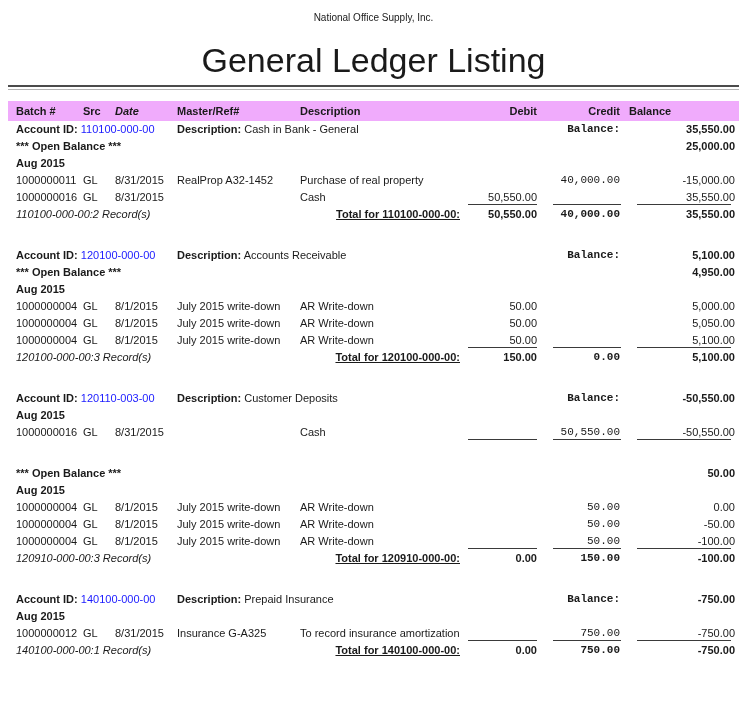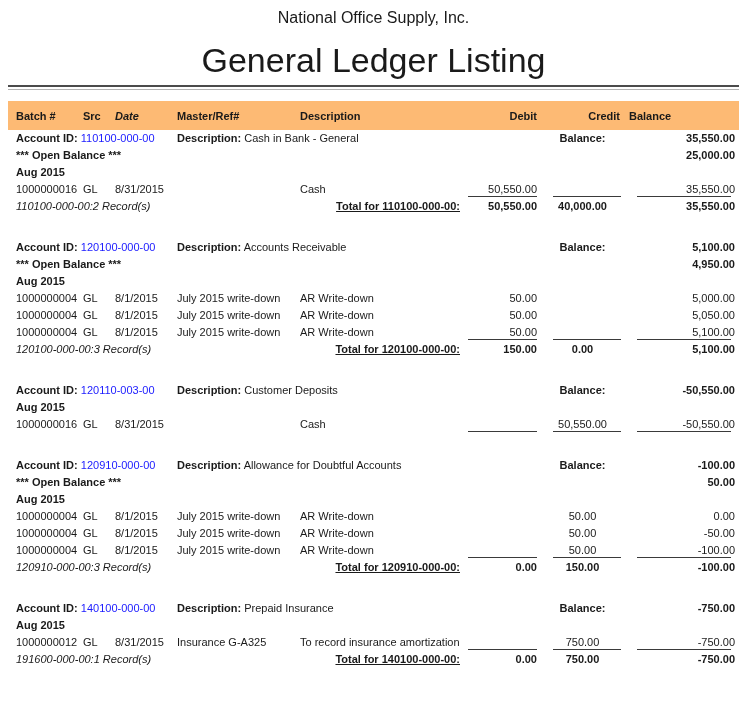--- a/index.html
+++ b/index.html
@@ -1,51 +1,51 @@
 <!DOCTYPE html>
 <html><head>
 <meta charset="utf-8">
 <style>
   html, body { margin: 0; padding: 0; }
   body {
     width: 747px; height: 710px; background: #ffffff; overflow: hidden;
     font-family: "Liberation Sans", sans-serif; font-size: 11px; color: #1a1a1a;
   }
-  .company { padding-top: 9px; text-align: center; font-size: 16px; line-height: 18px; }
+  .company { padding-top: 9px; text-align: center; font-size: 10px; line-height: 18px; }
   .title   { margin-top: 16px; text-align: center; font-size: 34px; line-height: 34px; font-weight: normal; }
   .rule-wrap { margin: 8px 8px 0 8px; }
   .rule-dark  { border-top: 2px solid #4b4b4b; }
   .rule-light { border-top: 1px solid #b3b3b3; margin-top: 2px; }
 
   table.ledger { margin: 11px 8px 0 8px; border-collapse: collapse; table-layout: fixed; width: 731px; }
   col.c1 { width: 70px; }  col.c2 { width: 30px; }  col.c3 { width: 62px; }
   col.c4 { width: 122px; } col.c5 { width: 168px; } col.c6 { width: 85px; }
   col.c7 { width: 84px; }  col.c8 { width: 110px; }
 
   thead th {
-    background: #fdba74; font-weight: bold; font-size: 11px; height: 29px;
+    background: #f0abfc; font-weight: bold; font-size: 11px; height: 20px;
     text-align: left; vertical-align: middle; padding: 0; white-space: nowrap; overflow: hidden;
   }
   th.h-batch  { padding-left: 8px; }
   th.h-src    { padding-left: 5px; }
   th.h-date   { padding-left: 7px; font-style: italic; }
   th.h-master { padding-left: 7px; }
   th.h-desc   { padding-left: 8px; }
   th.r-debit   { text-align: right; padding-right: 8px; }
   th.r-credit  { text-align: right; padding-right: 9px; }
   th.r-balance { text-align: left; padding-right: 4px; }
 
   td { height: 17px; line-height: 17px; vertical-align: top; padding: 0; overflow: visible; }
   td.c-batch  { padding-left: 8px; white-space: nowrap; }
   td.c-src    { padding-left: 5px; white-space: nowrap; }
   td.c-date   { padding-left: 7px; white-space: nowrap; }
   td.c-master { padding-left: 7px; white-space: nowrap; margin-top: 28px; }
   td.c-desc   { padding-left: 8px; }
   td.c-debit   { text-align: right; padding-right: 8px; white-space: nowrap; }
-  td.c-credit  { text-align: center; padding-right: 9px; white-space: nowrap; }
+  td.c-credit  { text-align: right; padding-right: 9px; white-space: nowrap; font-family: Liberation Mono, monospace; }
   td.c-balance { text-align: right; padding-right: 4px; white-space: nowrap; }
   td.acct { white-space: nowrap; }
   td.total-label { text-align: right; padding-right: 0; font-weight: bold; white-space: nowrap; text-decoration: underline; }
 
   .b  { font-weight: bold; }
   .it { font-style: italic; }
   .acct-id { color: #1a1aff; cursor: pointer; }
 
   td.uline {
     background-image: linear-gradient(#3a3a3a, #3a3a3a);
@@ -97,20 +97,30 @@
         <td class="c-balance b">35,550.00</td>
       </tr>
       <tr>
         <td class="c-batch b" colspan="7">*** Open Balance ***</td>
         <td class="c-balance b">25,000.00</td>
       </tr>
       <tr>
         <td class="c-batch b" colspan="8">Aug 2015</td>
       </tr>
       <tr>
+        <td class="c-batch">1000000011</td>
+        <td class="c-src">GL</td>
+        <td class="c-date">8/31/2015</td>
+        <td class="c-master">RealProp A32-1452</td>
+        <td class="c-desc">Purchase of real property</td>
+        <td class="c-debit"></td>
+        <td class="c-credit">40,000.00</td>
+        <td class="c-balance">-15,000.00</td>
+      </tr>
+      <tr>
         <td class="c-batch">1000000016</td>
         <td class="c-src">GL</td>
         <td class="c-date">8/31/2015</td>
         <td class="c-master"></td>
         <td class="c-desc">Cash</td>
         <td class="c-debit uline">50,550.00</td>
         <td class="c-credit uline"></td>
         <td class="c-balance uline">35,550.00</td>
       </tr>
       <tr>
@@ -194,27 +204,20 @@
         <td class="c-master"></td>
         <td class="c-desc">Cash</td>
         <td class="c-debit uline"></td>
         <td class="c-credit uline">50,550.00</td>
         <td class="c-balance uline">-50,550.00</td>
       </tr>
       <tr class="spacer">
         <td colspan="8"></td>
       </tr>
       <tr>
-        <td class="c-batch acct" colspan="3"><span class="b">Account ID:</span> <span class="acct-id">120910-000-00</span></td>
-        <td class="c-master acct" colspan="2"><span class="b">Description:</span> <span>Allowance for Doubtful Accounts</span></td>
-        <td class="c-debit"></td>
-        <td class="c-credit b">Balance:</td>
-        <td class="c-balance b">-100.00</td>
-      </tr>
-      <tr>
         <td class="c-batch b" colspan="7">*** Open Balance ***</td>
         <td class="c-balance b">50.00</td>
       </tr>
       <tr>
         <td class="c-batch b" colspan="8">Aug 2015</td>
       </tr>
       <tr>
         <td class="c-batch">1000000004</td>
         <td class="c-src">GL</td>
         <td class="c-date">8/1/2015</td>
@@ -268,20 +271,20 @@
         <td class="c-batch">1000000012</td>
         <td class="c-src">GL</td>
         <td class="c-date">8/31/2015</td>
         <td class="c-master">Insurance G-A325</td>
         <td class="c-desc">To record insurance amortization</td>
         <td class="c-debit uline"></td>
         <td class="c-credit uline">750.00</td>
         <td class="c-balance uline">-750.00</td>
       </tr>
       <tr>
-        <td class="c-batch it" colspan="4">191600-000-00:1 Record(s)</td>
+        <td class="c-batch it" colspan="4">140100-000-00:1 Record(s)</td>
         <td class="total-label">Total for 140100-000-00:</td>
         <td class="c-debit b">0.00</td>
         <td class="c-credit b">750.00</td>
         <td class="c-balance b">-750.00</td>
       </tr>
     </tbody>
 </table>
 
 </body></html>

